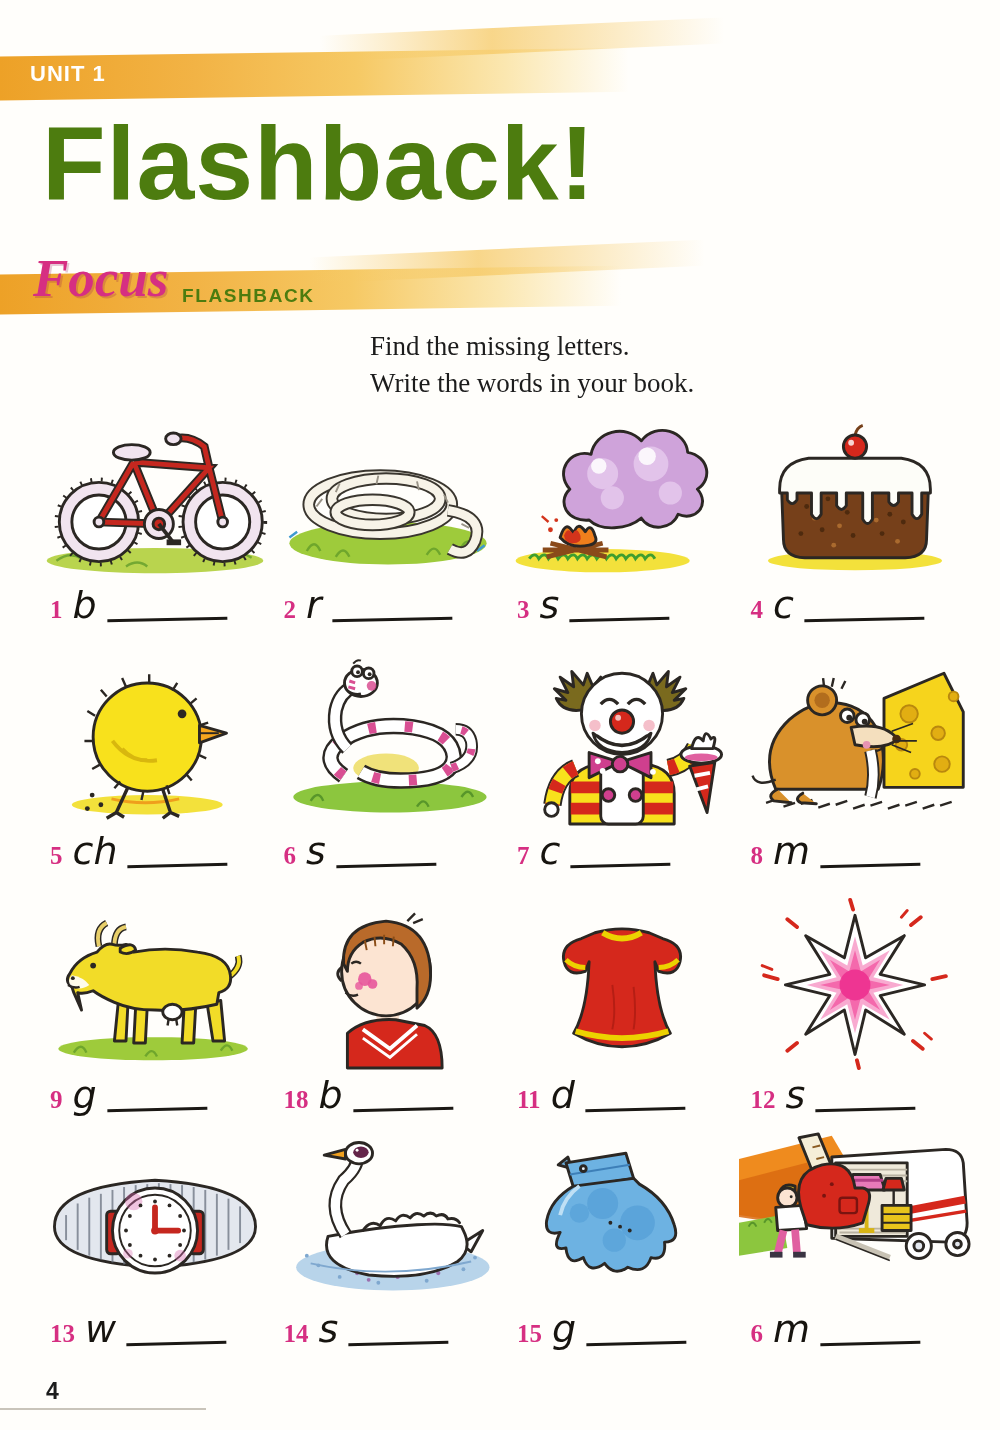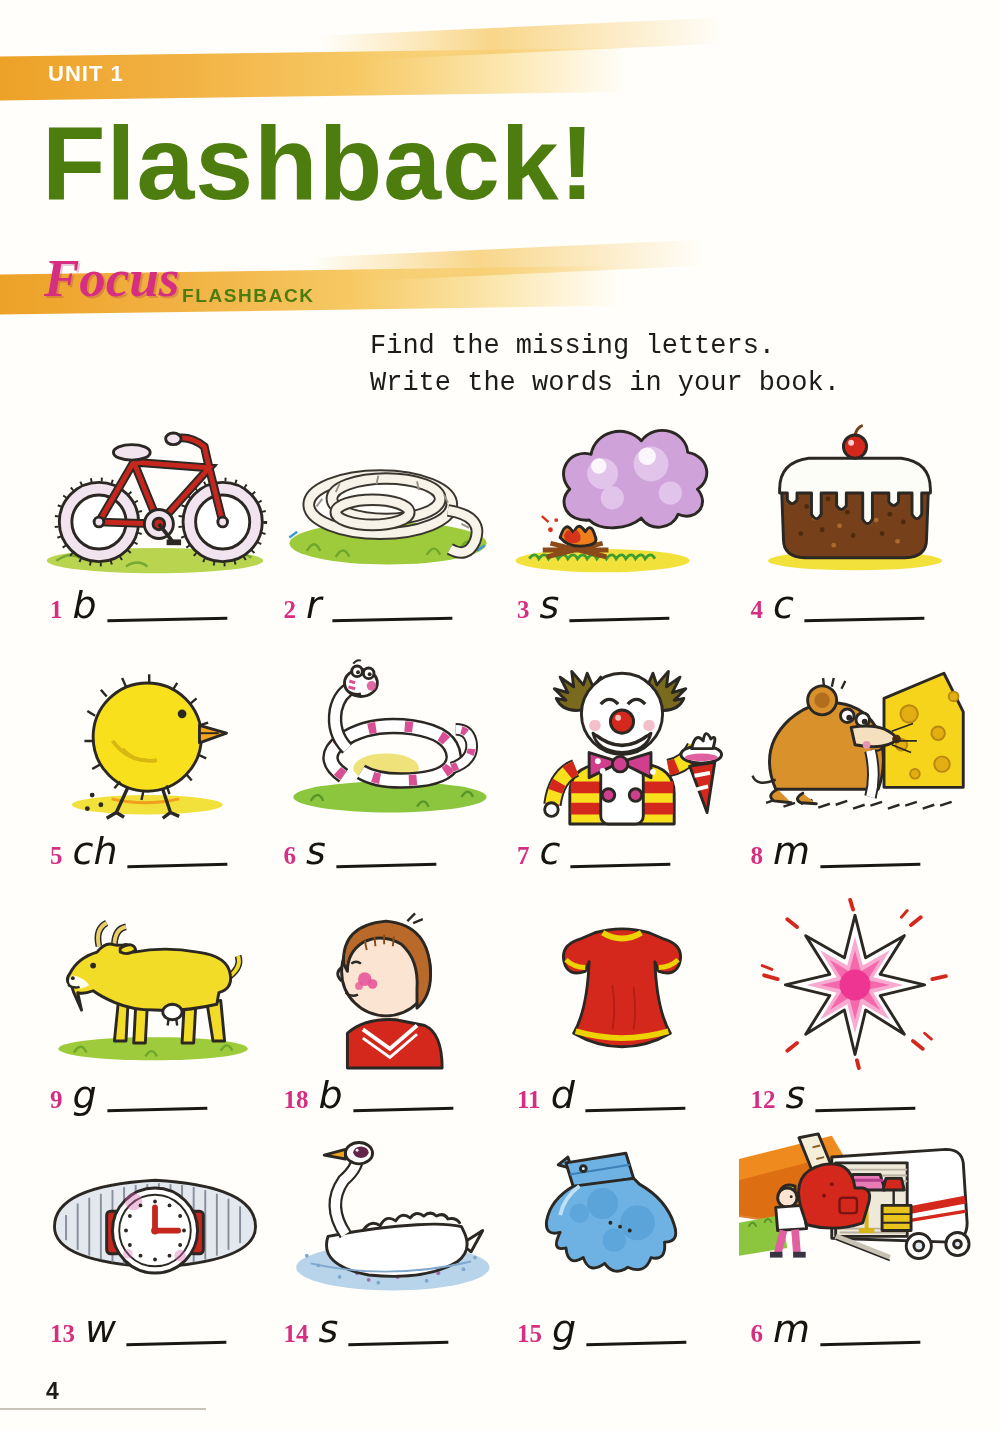--- a/index.html
+++ b/index.html
@@ -9,27 +9,27 @@
   }
   
   .band{position:absolute;left:0;height:44px;transform:skewY(-0.8deg);
     background:linear-gradient(to right,#eda127 0%,#f2b345 30%,#f6c964 55%,#fbe7b0 78%,rgba(255,255,255,0) 97%);}
   .band.unit{top:52px;width:648px;}
   .band.focus{top:270px;width:640px;height:40px;}
   .streak{position:absolute;height:26px;transform:skewY(-2.6deg);
     background:linear-gradient(to right,rgba(246,201,100,0) 0%,rgba(246,201,100,.75) 40%,rgba(255,255,255,0) 94%);}
   .streak.unit{left:320px;top:26px;width:430px;}
   .streak.focus{left:310px;top:248px;width:420px;}
-  .unit-label{position:absolute;left:48px;top:61px;color:#fff;font-weight:bold;font-size:22px;letter-spacing:1px;text-align:right;}
+  .unit-label{position:absolute;left:30px;top:61px;color:#fff;font-weight:bold;font-size:22px;letter-spacing:1px;text-align:right;}
   .title{position:absolute;left:42px;top:104px;font-family:Liberation Sans, sans-serif;font-weight:bold;
     font-size:104px;color:#4d7c0f;letter-spacing:1px;}
-  .focus-word{position:absolute;left:44px;top:248px;font-family:"Liberation Serif",serif;font-style:italic;
+  .focus-word{position:absolute;left:33px;top:248px;font-family:"Liberation Serif",serif;font-style:italic;
     font-weight:bold;font-size:53px;color:#d62f82;text-shadow:2px 2px 0 rgba(140,20,80,.22);}
   .focus-sub{position:absolute;left:182px;top:285px;color:#4d7c0f;font-weight:bold;font-size:19px;letter-spacing:1.6px;}
-  .instructions{position:absolute;left:370px;top:328px;font-family:Liberation Mono, monospace;
+  .instructions{position:absolute;left:370px;top:328px;font-family:Liberation Serif, serif;
     font-size:27px;line-height:37px;color:#1c1c1c;}
   
   .exercise{position:absolute;left:38px;top:400px;width:934px;display:grid;
     grid-template-columns:repeat(4,1fr);
     grid-template-rows:180px 64px 182px 62px 182px 62px 172px 64px;}
   .pic{display:flex;align-items:flex-end;justify-content:center;}
   .ans{display:flex;align-items:flex-start;gap:10px;padding-left:12px;padding-top:6px;}
   .num{font-family:"Liberation Serif",serif;font-weight:bold;font-size:25px;color:#d62f82;padding-top:10px;}
   .letter{font-family:"DejaVu Sans",sans-serif;font-style:italic;font-size:38px;line-height:1;margin-top:0px;color:#17140f;}
   .blank{width:100px;height:32px;border-bottom:3px solid #1b1814;transform:rotate(-1.3deg);}

